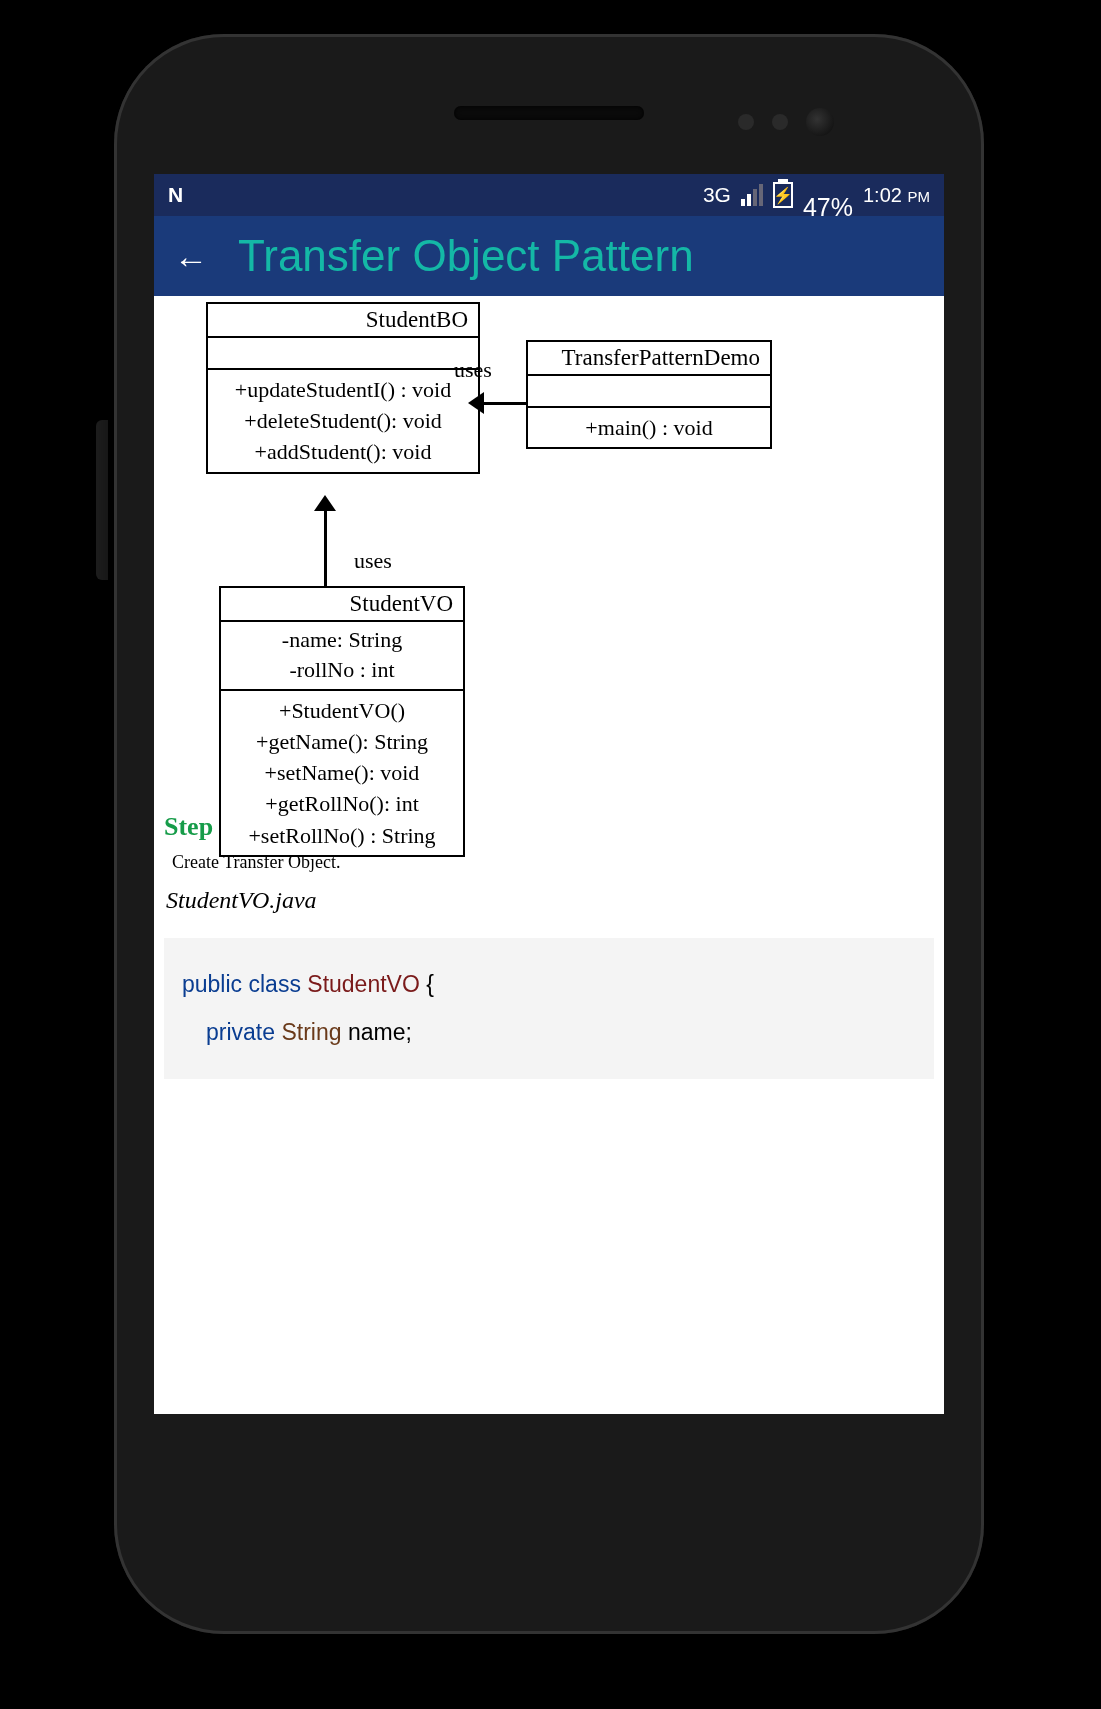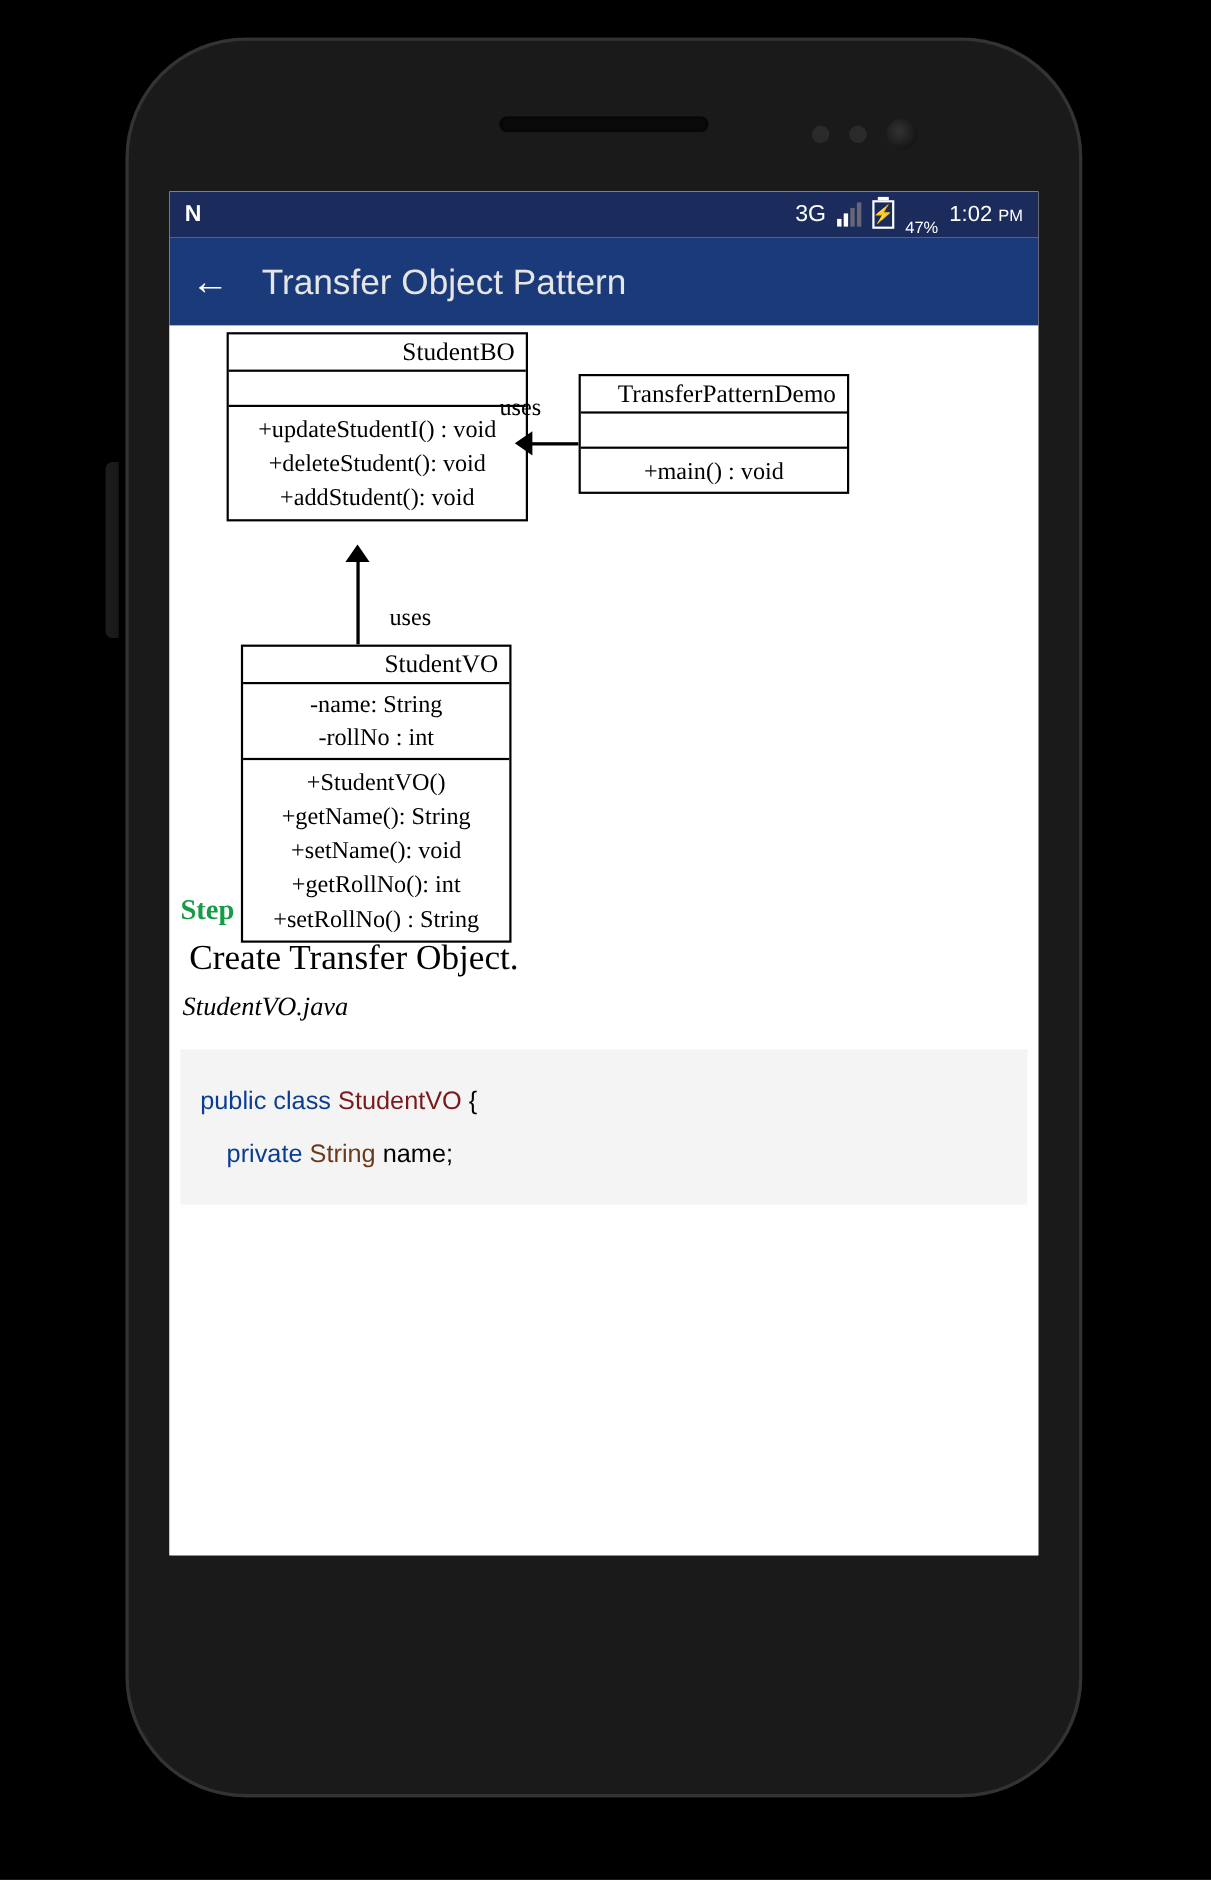--- a/index.html
+++ b/index.html
@@ -86,41 +86,41 @@
 .signal-bars { display: inline-flex; align-items: flex-end; gap: 2px; }
 .signal-bars span { width: 4px; background: #fff; display: inline-block; }
 .signal-bars span:nth-child(1){height:7px;}
 .signal-bars span:nth-child(2){height:12px;}
 .signal-bars span:nth-child(3){height:17px; background:#667;}
 .signal-bars span:nth-child(4){height:22px; background:#667;}
 .battery { display: inline-flex; align-items: center; }
 .battery-body { width: 20px; height: 26px; border: 2px solid #fff; position: relative; display:flex; align-items:center; justify-content:center;}
 .battery-body::before { content:''; position:absolute; top:-5px; left:50%; transform:translateX(-50%); width:10px; height:3px; background:#fff;}
 .bolt { font-size:16px; color:#fff; }
-.batt-pct { font-size: 15px; margin-top: 24px; }
+.batt-pct { font-size: 25px; margin-top: 24px; }
 .clock { font-size: 20px; font-weight: 500; }
 .clock small { font-size: 15px; }
 .app-bar {
   height: 80px;
   background: #1a3a7a;
   display: flex;
   align-items: center;
   padding: 0 20px;
   gap: 30px;
 }
 .back-arrow {
   color: #fff;
   font-size: 34px;
   font-family: Arial, sans-serif;
   cursor: pointer;
 }
 .app-title {
-  color: #e5e5e5;
+  color: #14b8a6;
   font-family: Arial, sans-serif;
-  font-size: 32px;
+  font-size: 44px;
   font-weight: 500;
 }
 .content {
   padding: 6px 10px;
   background: #fff;
   height: calc(100% - 122px);
   overflow: hidden;
 }
 .uml-area {
   position: relative;
@@ -169,21 +169,21 @@
   border-right: 11px solid transparent;
   border-bottom: 16px solid #000;
 }
 .step-heading {
   color: #169c49;
   font-weight: bold;
   font-size: 26px;
   margin: 12px 0 10px 0;
 }
 .step-desc {
-  font-size: 32px;
+  font-size: 18px;
   margin: 6px 0 14px 8px;
 }
 .filename {
   font-style: italic;
   font-size: 24px;
   margin: 6px 0 24px 2px;
 }
 .code-block {
   background: #f4f4f4;
   padding: 22px 18px;

